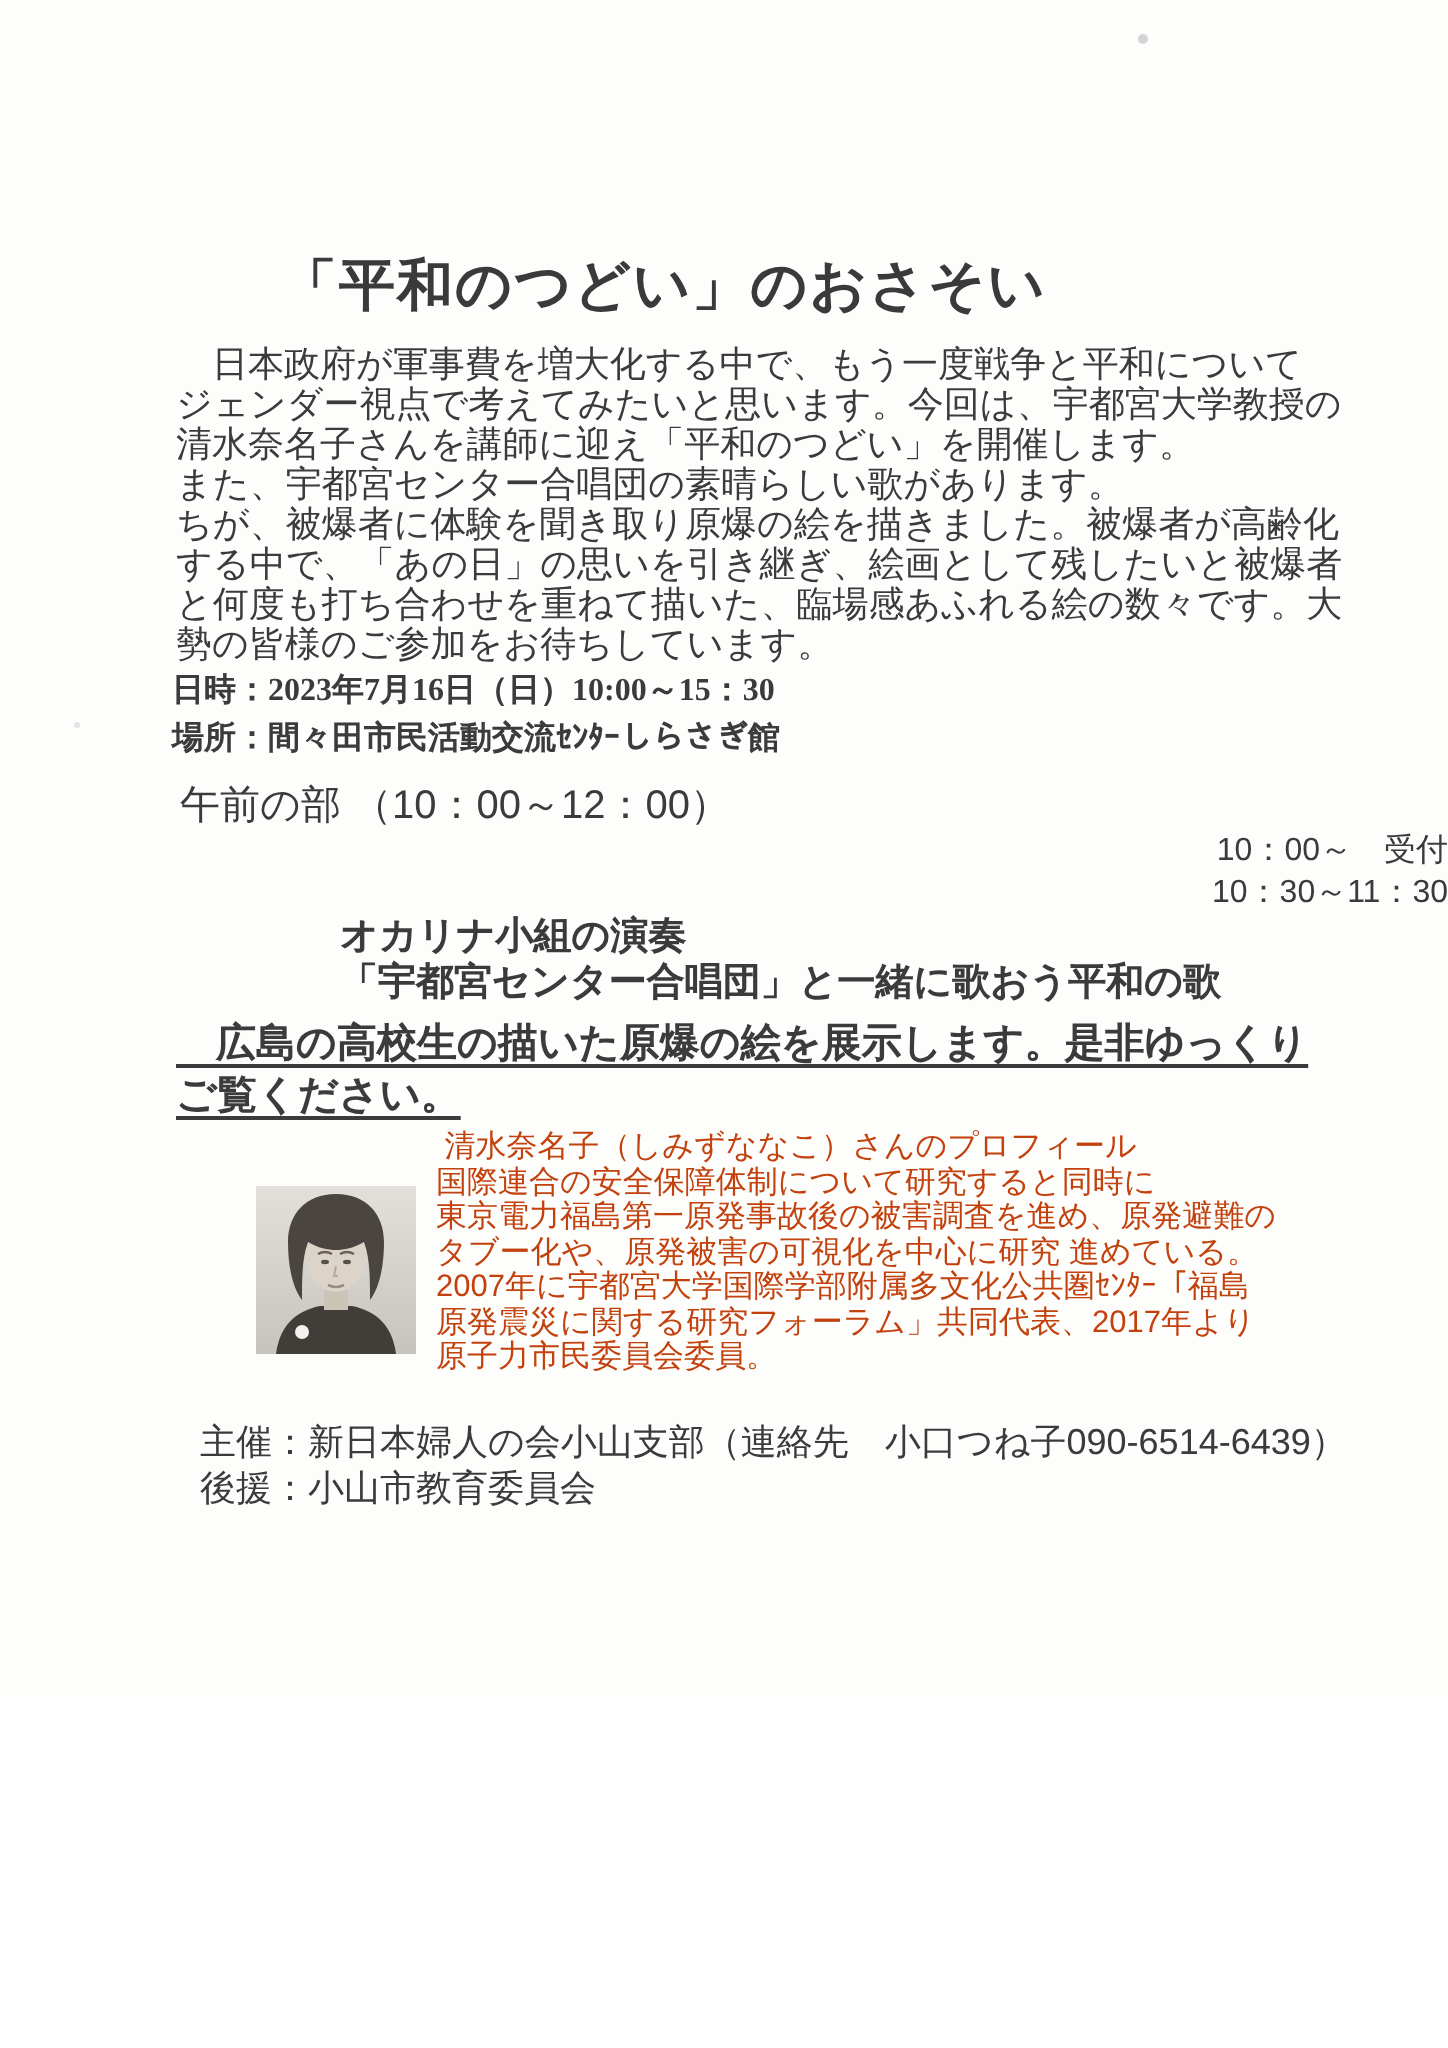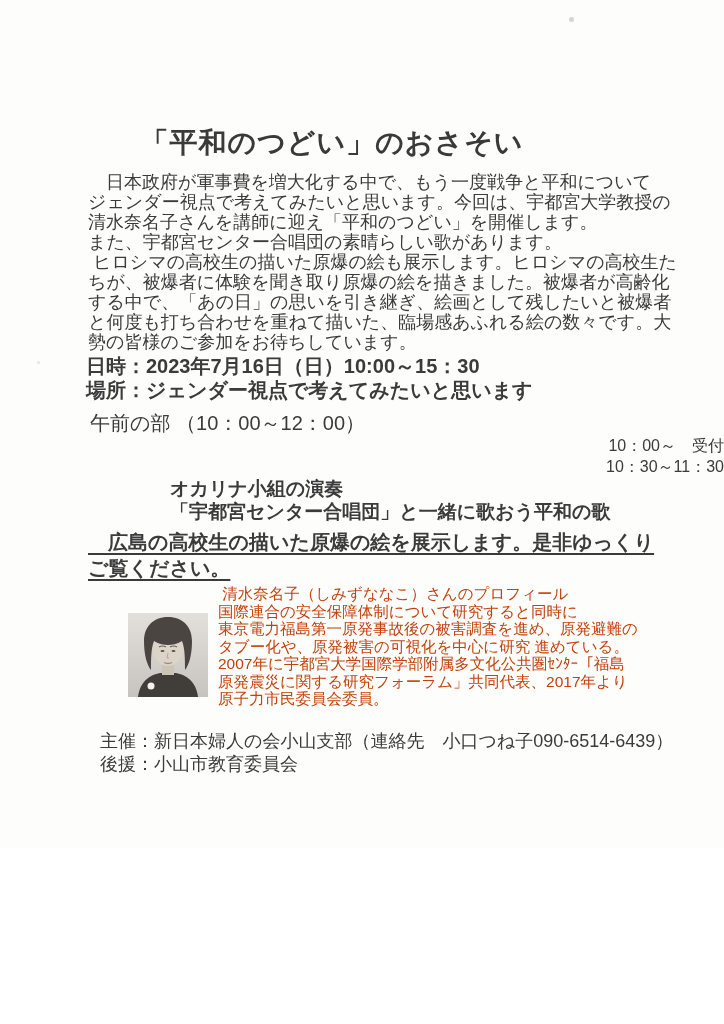--- a/index.html
+++ b/index.html
@@ -22,21 +22,21 @@
     font-weight:700; letter-spacing:1px;
     color:#3a3a3a;
   }
 
   
   .intro { margin:12px 0 0 88px; }
   .intro .line { font-size:18px; line-height:20px; }
 
   
   .event { margin:2px 0 0 86px; font-weight:700; }
-  .event .line { font-size:20px; line-height:24px; }
+  .event .line { font-size:16px; line-height:24px;font-family:Liberation Serif, serif; }
   .event .room { padding-left:282px; }
 
   
   .session { margin-left:90px; }
   .session.morning { margin-top:9px; }
   .session.afternoon { margin-top:4px; }
   .session-heading { font-size:20px; line-height:24px; }
   .sched { font-size:16px; line-height:21px; margin-left:40px;text-align:right; }
   .program { font-size:19px; line-height:23px; font-weight:700; margin-left:80px; }
 
@@ -86,30 +86,29 @@
   <div class="speck speck-2"></div>
   <div class="speck speck-3"></div>
 
   <h1 class="title">「平和のつどい」のおさそい</h1>
 
   <div class="intro">
     <div class="line">　日本政府が軍事費を増大化する中で、もう一度戦争と平和について</div>
     <div class="line">ジェンダー視点で考えてみたいと思います。今回は、宇都宮大学教授の</div>
     <div class="line">清水奈名子さんを講師に迎え「平和のつどい」を開催します。</div>
     <div class="line">また、宇都宮センター合唱団の素晴らしい歌があります。</div>
-    <div class="line"> ヒロシマの高校生の描いた原爆の絵も展示します。ヒロシマの高校生た</div>
     <div class="line">ちが、被爆者に体験を聞き取り原爆の絵を描きました。被爆者が高齢化</div>
     <div class="line">する中で、「あの日」の思いを引き継ぎ、絵画として残したいと被爆者</div>
     <div class="line">と何度も打ち合わせを重ねて描いた、臨場感あふれる絵の数々です。大</div>
     <div class="line">勢の皆様のご参加をお待ちしています。</div>
   </div>
 
   <div class="event">
     <div class="line">日時：2023年7月16日（日）10:00～15：30</div>
-    <div class="line">場所：ジェンダー視点で考えてみたいと思います</div>
+    <div class="line">場所：間々田市民活動交流ｾﾝﾀｰしらさぎ館</div>
   </div>
 
   <div class="session morning">
     <div class="session-heading line">午前の部 （10：00～12：00）</div>
     <div class="sched line">10：00～　受付</div>
     <div class="sched line">10：30～11：30</div>
     <div class="program line">オカリナ小組の演奏</div>
     <div class="program line">「宇都宮センター合唱団」と一緒に歌おう平和の歌</div>
   </div>
 

